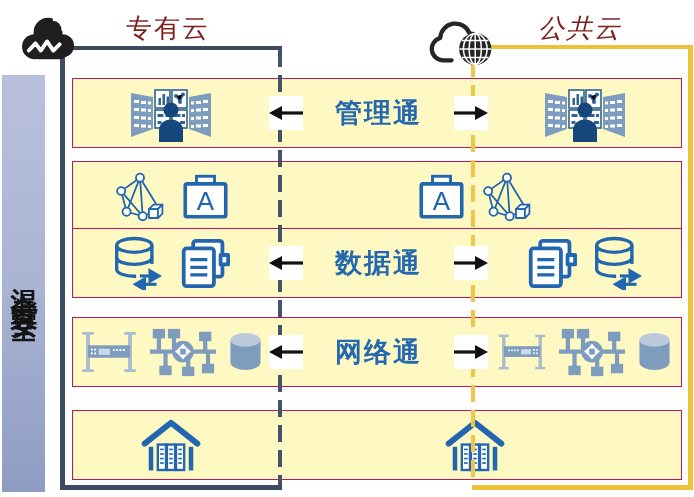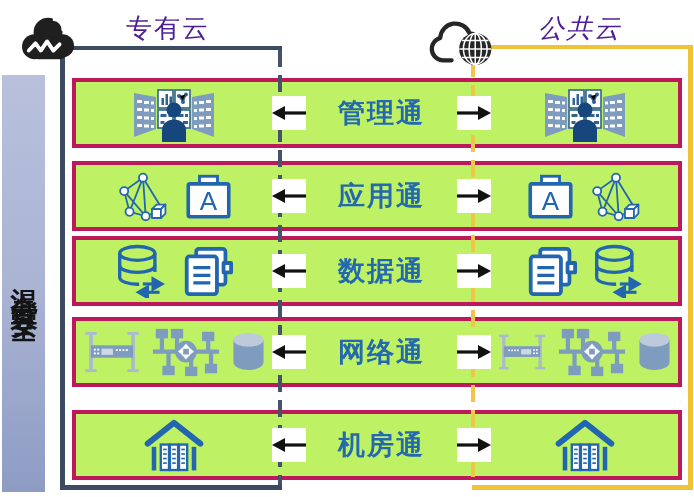--- a/index.html
+++ b/index.html
@@ -24,26 +24,26 @@
            background:repeating-linear-gradient(180deg,#44536a 0 17px,transparent 17px 25px);}
   #pub-top{left:474px;top:45px;width:218px;height:4px;z-index:2;}
   #pub-right{left:688px;top:45px;width:5px;height:445px;z-index:2;}
   #pub-bottom{left:472px;top:485px;width:221px;height:5px;z-index:2;}
   #pub-dash{left:471px;top:60px;width:4px;height:425px;z-index:2;
            background:repeating-linear-gradient(180deg,#efc64a 0 17px,transparent 17px 25px);}
 
   
   #cloud-private{left:18px;top:13px;width:62px;height:52px;z-index:5;}
   #cloud-public{left:427px;top:10px;width:70px;height:59px;z-index:5;}
-  .cloud-title{font-size:26px;color:#4c1d95;text-align:center;z-index:5;letter-spacing:2px;}
+  .cloud-title{font-size:26px;color:#7f1d1d;text-align:center;z-index:5;letter-spacing:2px;}
   #title-private{left:116px;top:11px;width:104px;}
   #title-public{left:528px;top:11px;width:104px;font-style:italic;}
 
   
-  .row{left:72px;width:610px;height:70px;background:#bef264;border:4px solid #be185d;
+  .row{left:72px;width:610px;height:70px;background:#fef9c3;border:1px solid #be185d;
        box-sizing:border-box;display:flex;align-items:stretch;}
   .zone{display:flex;align-items:center;justify-content:center;}
   .zone-left{width:196px;gap:16px;}
   .zone-mid{width:219px;}
   .zone-right{flex:1;gap:16px;}
   .zone-tight{gap:9px;}
   .arrow{width:34px;height:34px;background:#fff;position:relative;z-index:3;
          display:flex;align-items:center;justify-content:center;flex:0 0 34px;}
   .arrow svg{width:34px;height:16px;display:block;}
   .row-label{flex:1;text-align:center;font-size:27px;font-weight:bold;color:#2469b0;
@@ -307,44 +307,31 @@
 
   <div class="row abs" style="top:161px">
     <div class="zone zone-left">
       <svg class="ic" style="width:52px;height:51px">
           <use href="#network-graph-icon"></use>
         </svg>
       <svg class="ic" style="width:47px;height:45px">
           <use href="#briefcase-a-icon"></use>
         </svg>
     </div>
-    <div class="zone zone-mid">
-      <span class="arrow">
-          <svg>
-            <use href="#arrow-left-icon"></use>
-          </svg>
-        </span>
-      <span class="row-label">应用通</span>
-      <span class="arrow">
-          <svg>
-            <use href="#arrow-right-icon"></use>
-          </svg>
-        </span>
-    </div>
     <div class="zone zone-right">
       <svg class="ic" style="width:47px;height:45px">
           <use href="#briefcase-a-icon"></use>
         </svg>
       <svg class="ic" style="width:52px;height:51px">
           <use href="#network-graph-icon"></use>
         </svg>
     </div>
   </div>
 
-  <div class="row abs" style="top:236px">
+  <div class="row abs" style="top:228px">
     <div class="zone zone-left">
       <svg class="ic" style="width:50px;height:54px">
           <use href="#database-sync-icon"></use>
         </svg>
       <svg class="ic" style="width:51px;height:51px">
           <use href="#documents-icon"></use>
         </svg>
     </div>
     <div class="zone zone-mid">
       <span class="arrow">
@@ -405,33 +392,20 @@
           <use href="#cylinder-icon"></use>
         </svg>
     </div>
   </div>
 
   <div class="row abs" style="top:410px">
     <div class="zone zone-left">
       <svg class="ic" style="width:60px;height:54px">
           <use href="#datacenter-house-icon"></use>
         </svg>
-    </div>
-    <div class="zone zone-mid">
-      <span class="arrow">
-          <svg>
-            <use href="#arrow-left-icon"></use>
-          </svg>
-        </span>
-      <span class="row-label">机房通</span>
-      <span class="arrow">
-          <svg>
-            <use href="#arrow-right-icon"></use>
-          </svg>
-        </span>
     </div>
     <div class="zone zone-right">
       <svg class="ic" style="width:60px;height:54px">
           <use href="#datacenter-house-icon"></use>
         </svg>
     </div>
   </div>
 
   <div class="abs pf" id="pf-left"></div>
   <div class="abs pf" id="pf-bottom"></div>

